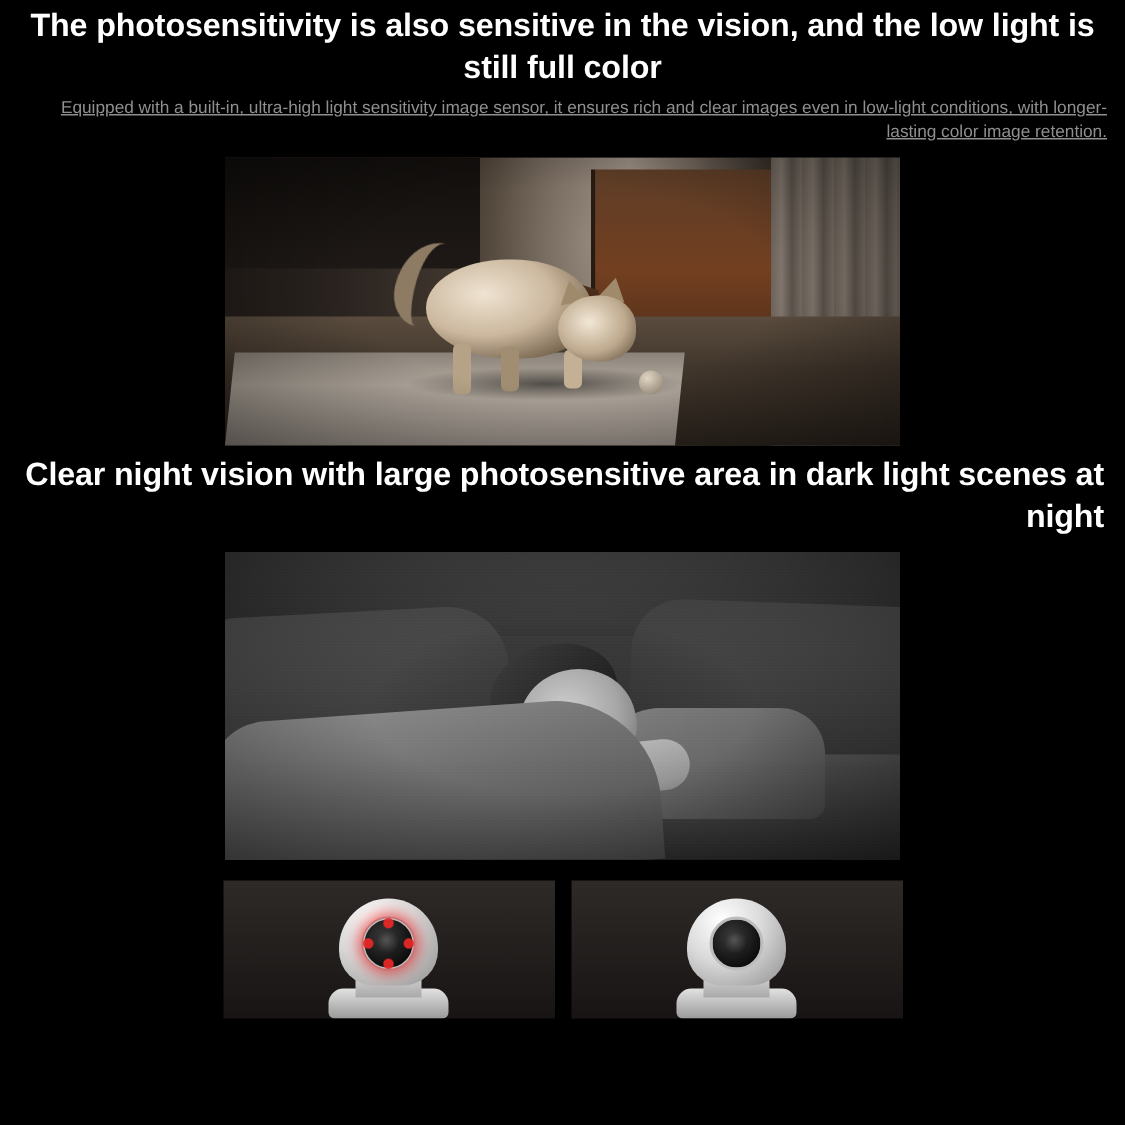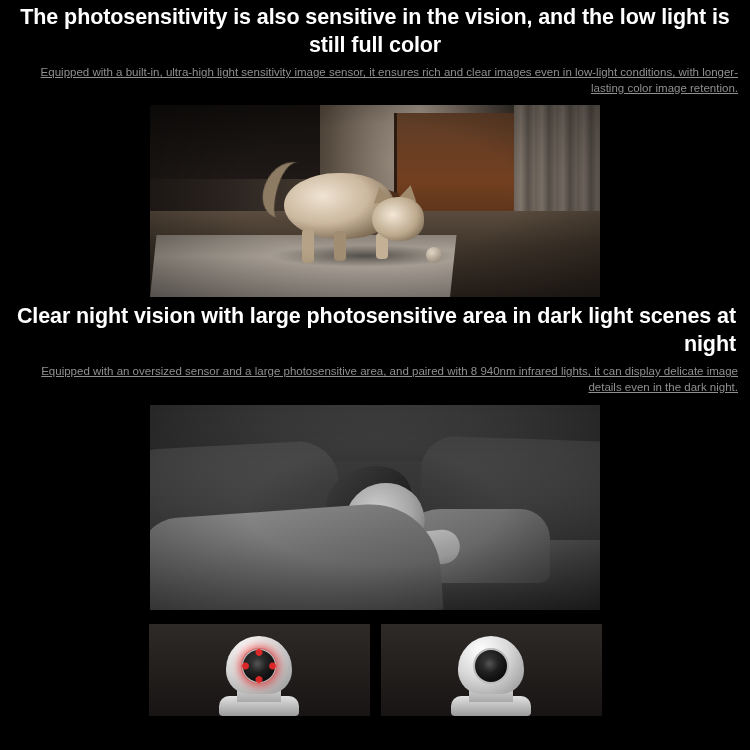--- a/index.html
+++ b/index.html
@@ -300,21 +300,20 @@
           <div class="p1-cat-head"></div>
         </div>
         <div class="p1-ball"></div>
         <div class="p1-vig"></div>
       </div>
     </div>
   </div>
 
   <div>
     <div class="section-title s2-title">Clear night vision with large photosensitive area in dark light scenes at night</div>
-    <div class="section-sub">Equipped with an oversized sensor and a large photosensitive area, and paired with 8 940nm infrared lights, it can display delicate image details even in the dark night.</div>
     <div class="photo-wrap">
       <div class="photo2">
         <div class="p2-bg"></div>
         <div class="p2-headboard"></div>
         <div class="p2-pillow-l"></div>
         <div class="p2-pillow-r"></div>
         <div class="p2-sheet"></div>
         <div class="p2-body"></div>
         <div class="p2-hair"></div>
         <div class="p2-head"></div>

